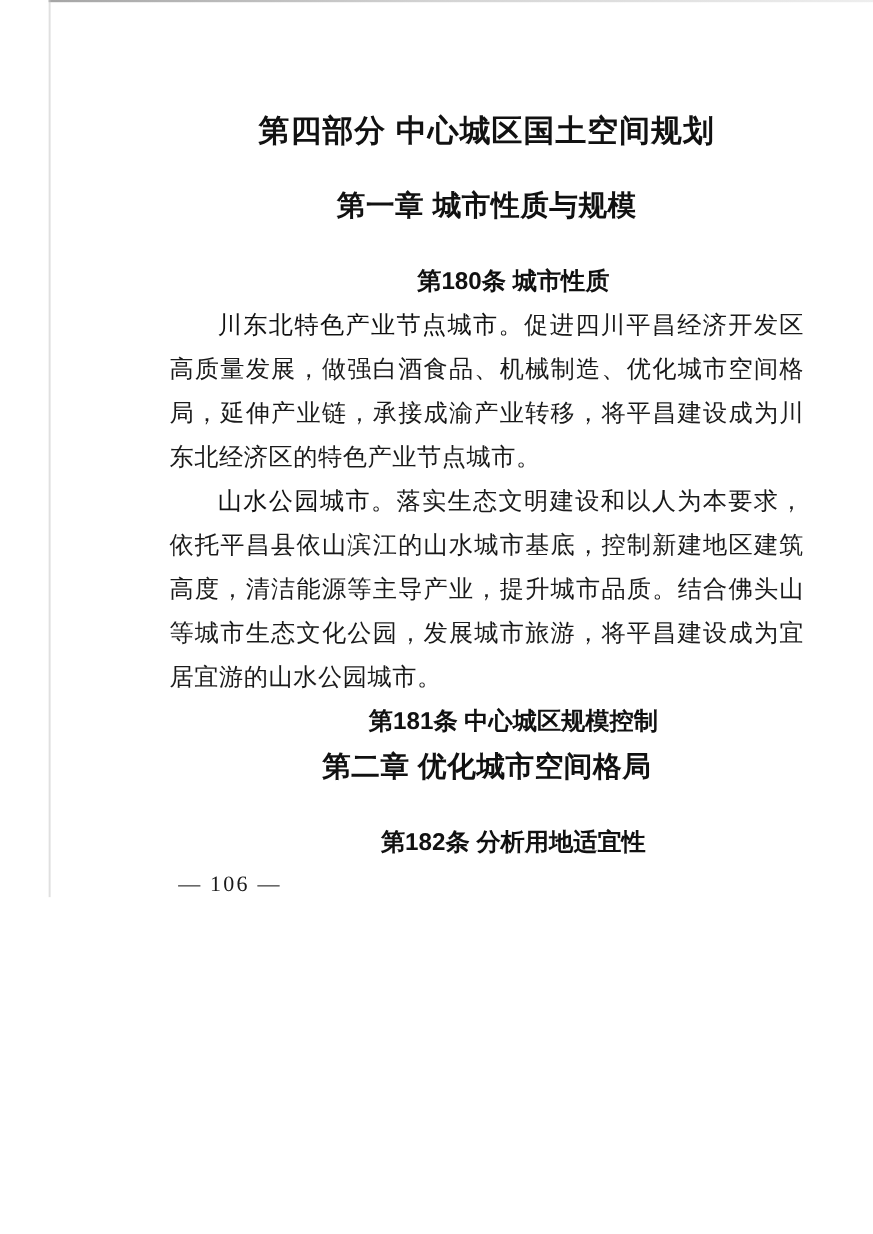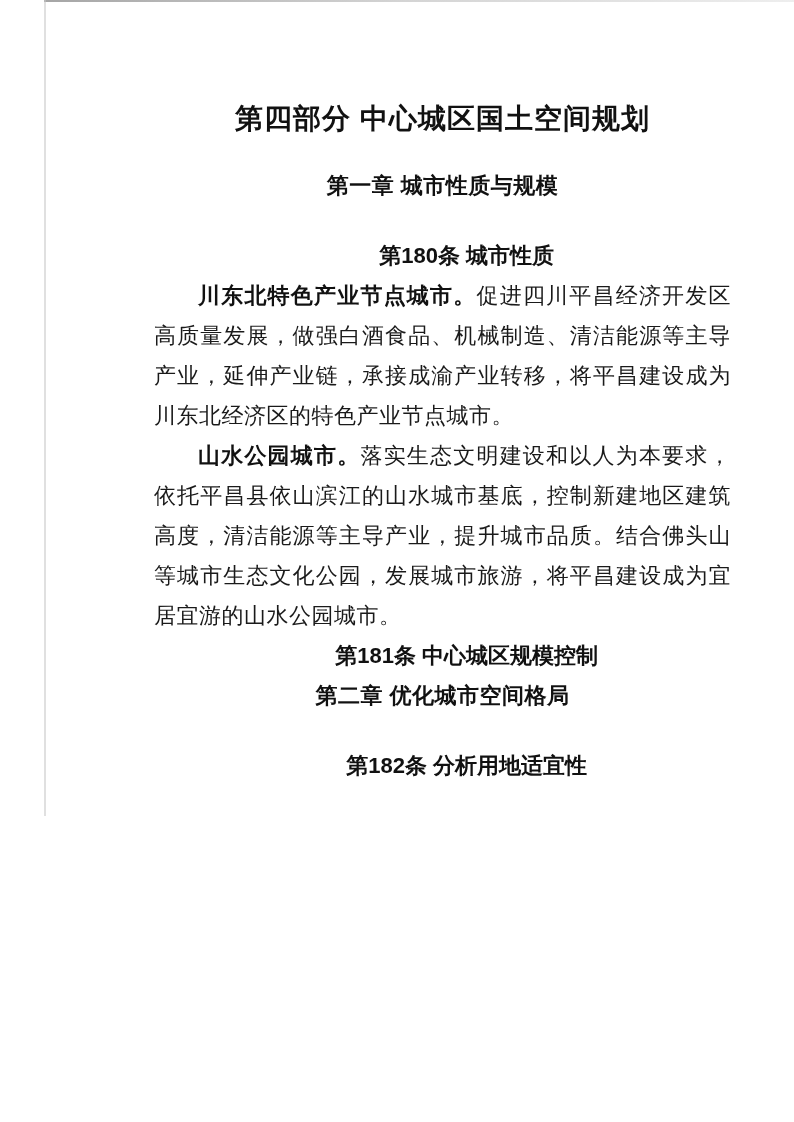--- a/index.html
+++ b/index.html
@@ -34,21 +34,21 @@
     font-weight: bold;
     font-size: 28px;
     line-height: 40px;
     text-align: center;
     letter-spacing: 1px;
     color: #111;
   }
   .chapter-heading {
     font-family: "Liberation Sans", "DejaVu Sans", sans-serif;
     font-weight: bold;
-    font-size: 22px;
+    font-size: 26px;
     line-height: 40px;
     text-align: center;
     letter-spacing: 0.5px;
     color: #111;
   }
   .chapter-1 { margin-top: 27px; }
   .chapter-2 { margin-top: 0; }
   .article-heading {
     font-family: "Liberation Sans", "DejaVu Sans", sans-serif;
     font-weight: bold;
@@ -62,21 +62,21 @@
   .body-para {
     font-size: 22px;
     line-height: 40px;
     text-align: justify;
     text-indent: 2em;
     letter-spacing: 0.5px;
     color: #1a1a1a;
   }
   .body-para .lead {
     font-family: "Liberation Sans", "DejaVu Sans", sans-serif;
-    font-weight: bold;
+    font-weight: normal;
     color: #111;
   }
   .page-footer {
     margin-left: 8px;
     font-size: 20px;
     line-height: 36px;
     letter-spacing: 2px;
     color: #1a1a1a;
   }
 </style>
@@ -88,27 +88,28 @@
   <div class="scan-edge-left"></div>
 
   <div class="content">
 
     <h1 class="doc-title">第四部分 中心城区国土空间规划</h1>
 
     <h2 class="chapter-heading chapter-1">第一章 城市性质与规模</h2>
 
     <h3 class="article-heading spaced">第180条 城市性质</h3>
 
-    <p class="body-para"><span class="lead">川东北特色产业节点城市。</span><span>促进四川平昌经济开发区高质量发展，做强白酒食品、机械制造、清洁能源等主导产业，延伸产业链，承接成渝产业转移，将平昌建设成为川东北经济区的特色产业节点城市。</span></p>
+    <p class="body-para"><span class="lead">川东北特色产业节点城市。</span><span>促进四川平昌经济开发区高质量发展，做强白酒食品、机械制造、优化城市空间格局，延伸产业链，承接成渝产业转移，将平昌建设成为川东北经济区的特色产业节点城市。</span></p>
 
     <p class="body-para"><span class="lead">山水公园城市。</span><span>落实生态文明建设和以人为本要求，依托平昌县依山滨江的山水城市基底，控制新建地区建筑高度，清洁能源等主导产业，提升城市品质。结合佛头山等城市生态文化公园，发展城市旅游，将平昌建设成为宜居宜游的山水公园城市。</span></p>
 
     <h3 class="article-heading">第181条 中心城区规模控制</h3>
 
 
     <h2 class="chapter-heading chapter-2">第二章 优化城市空间格局</h2>
 
     <h3 class="article-heading spaced">第182条 分析用地适宜性</h3>
 
 
+    <div class="page-footer">— 106 —</div>
 
   </div>
 </div>
 
 </body></html>

